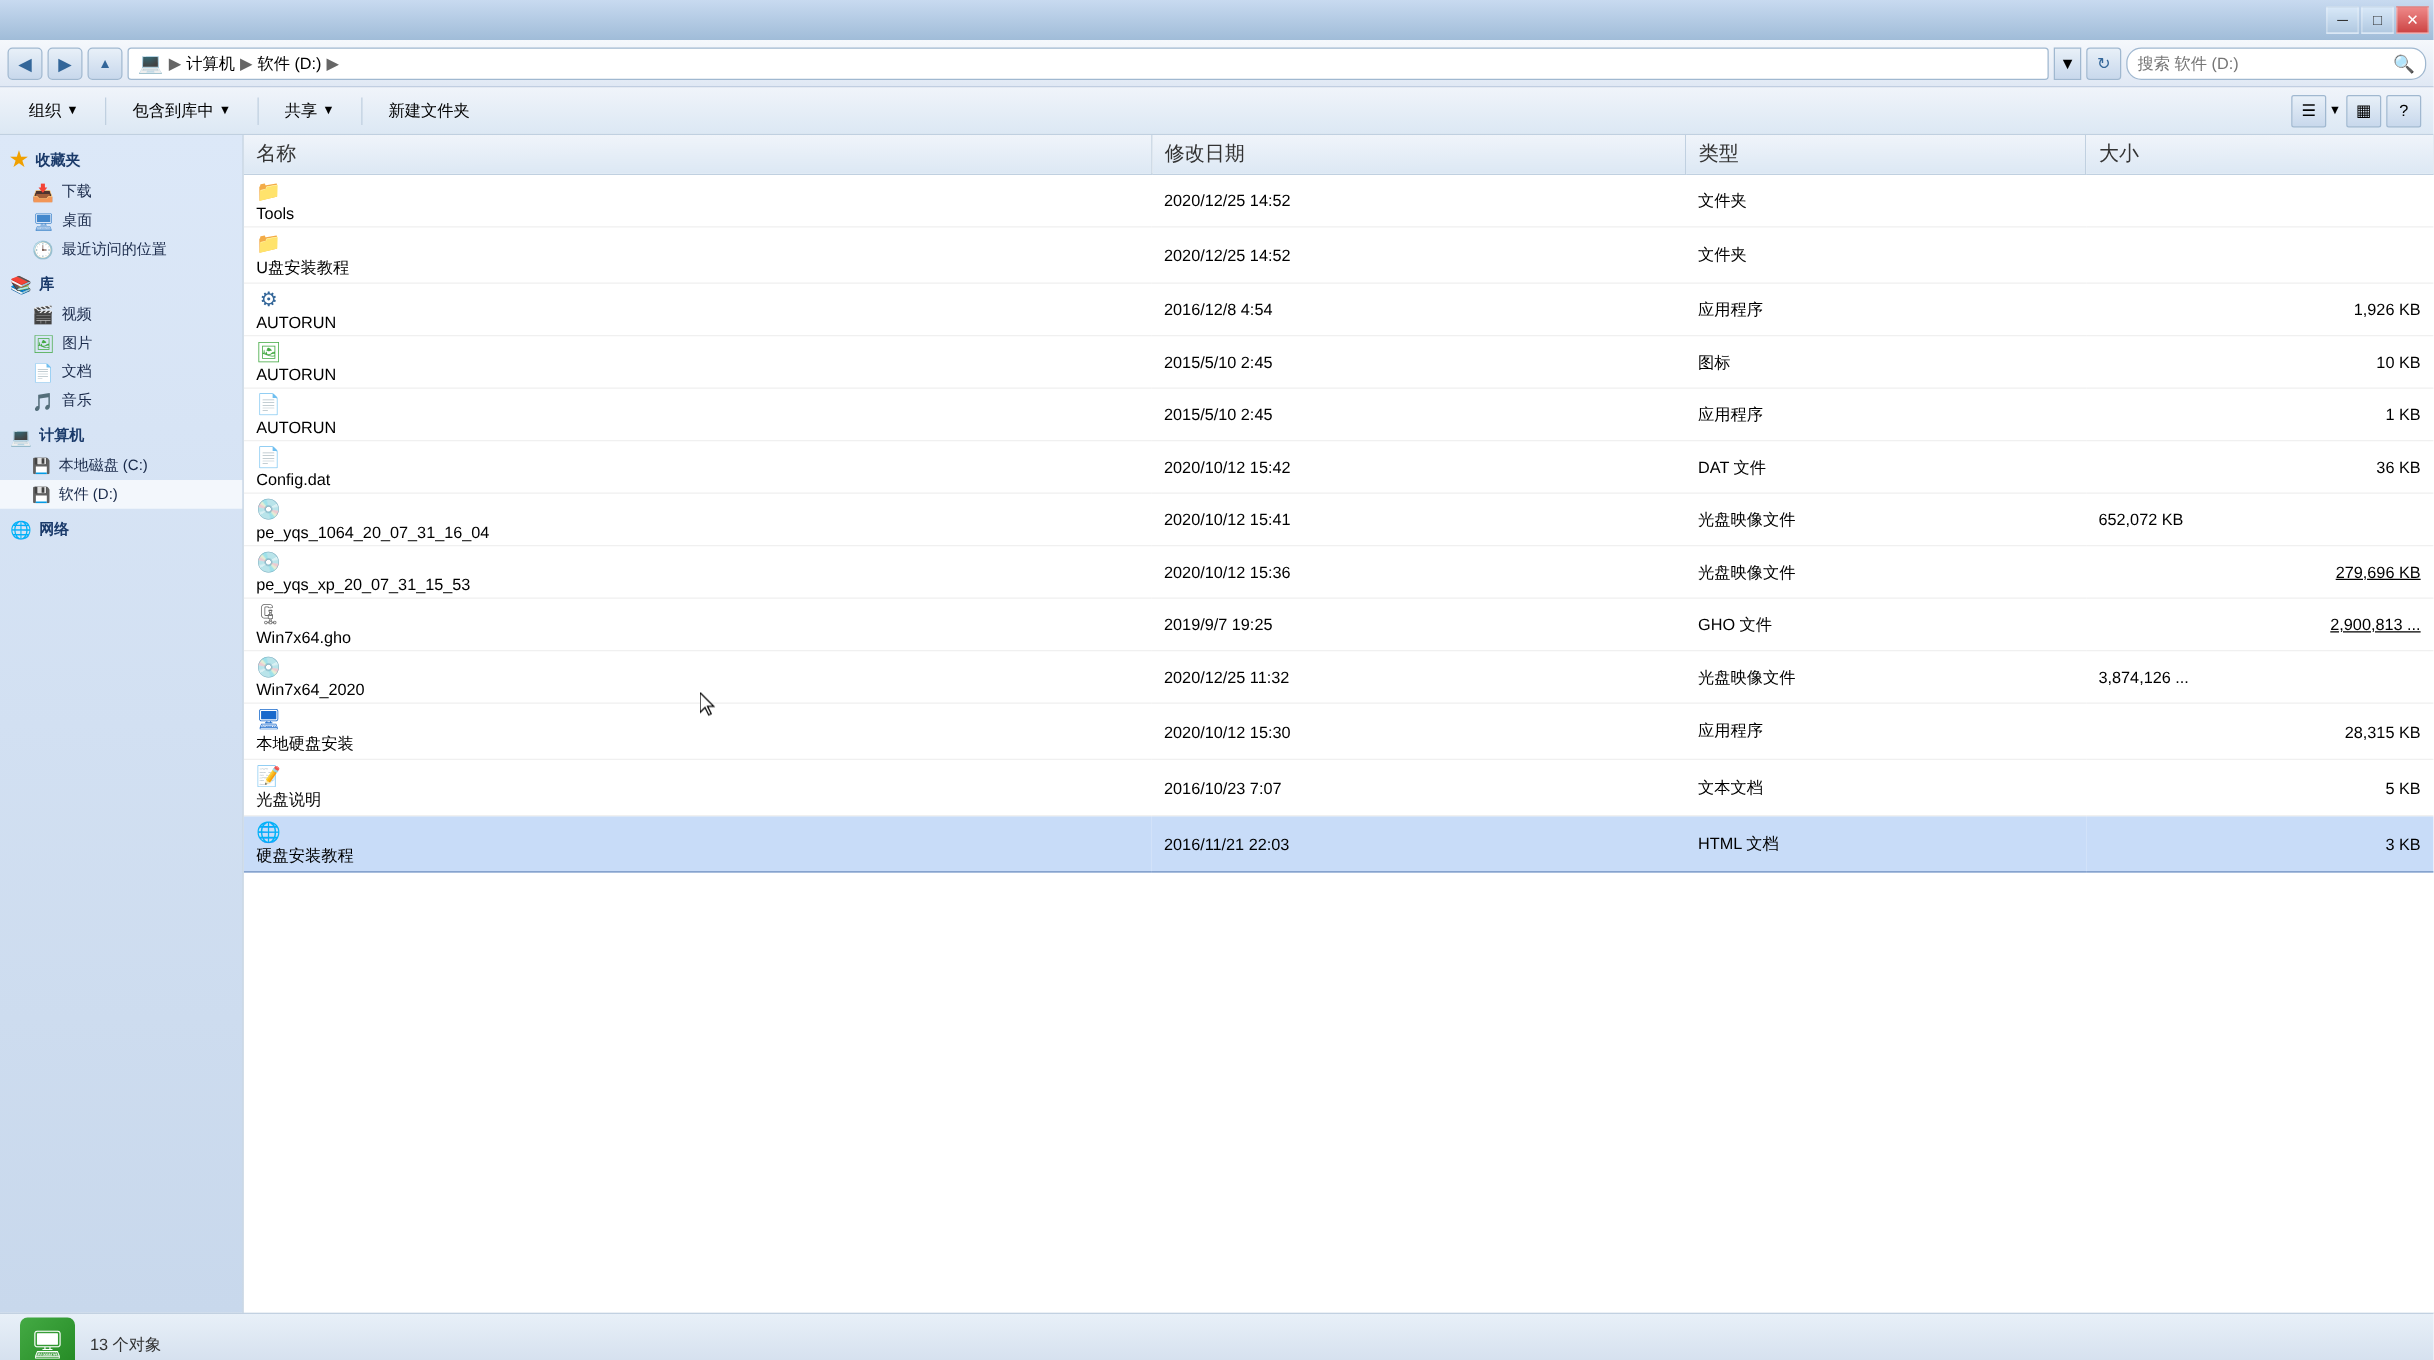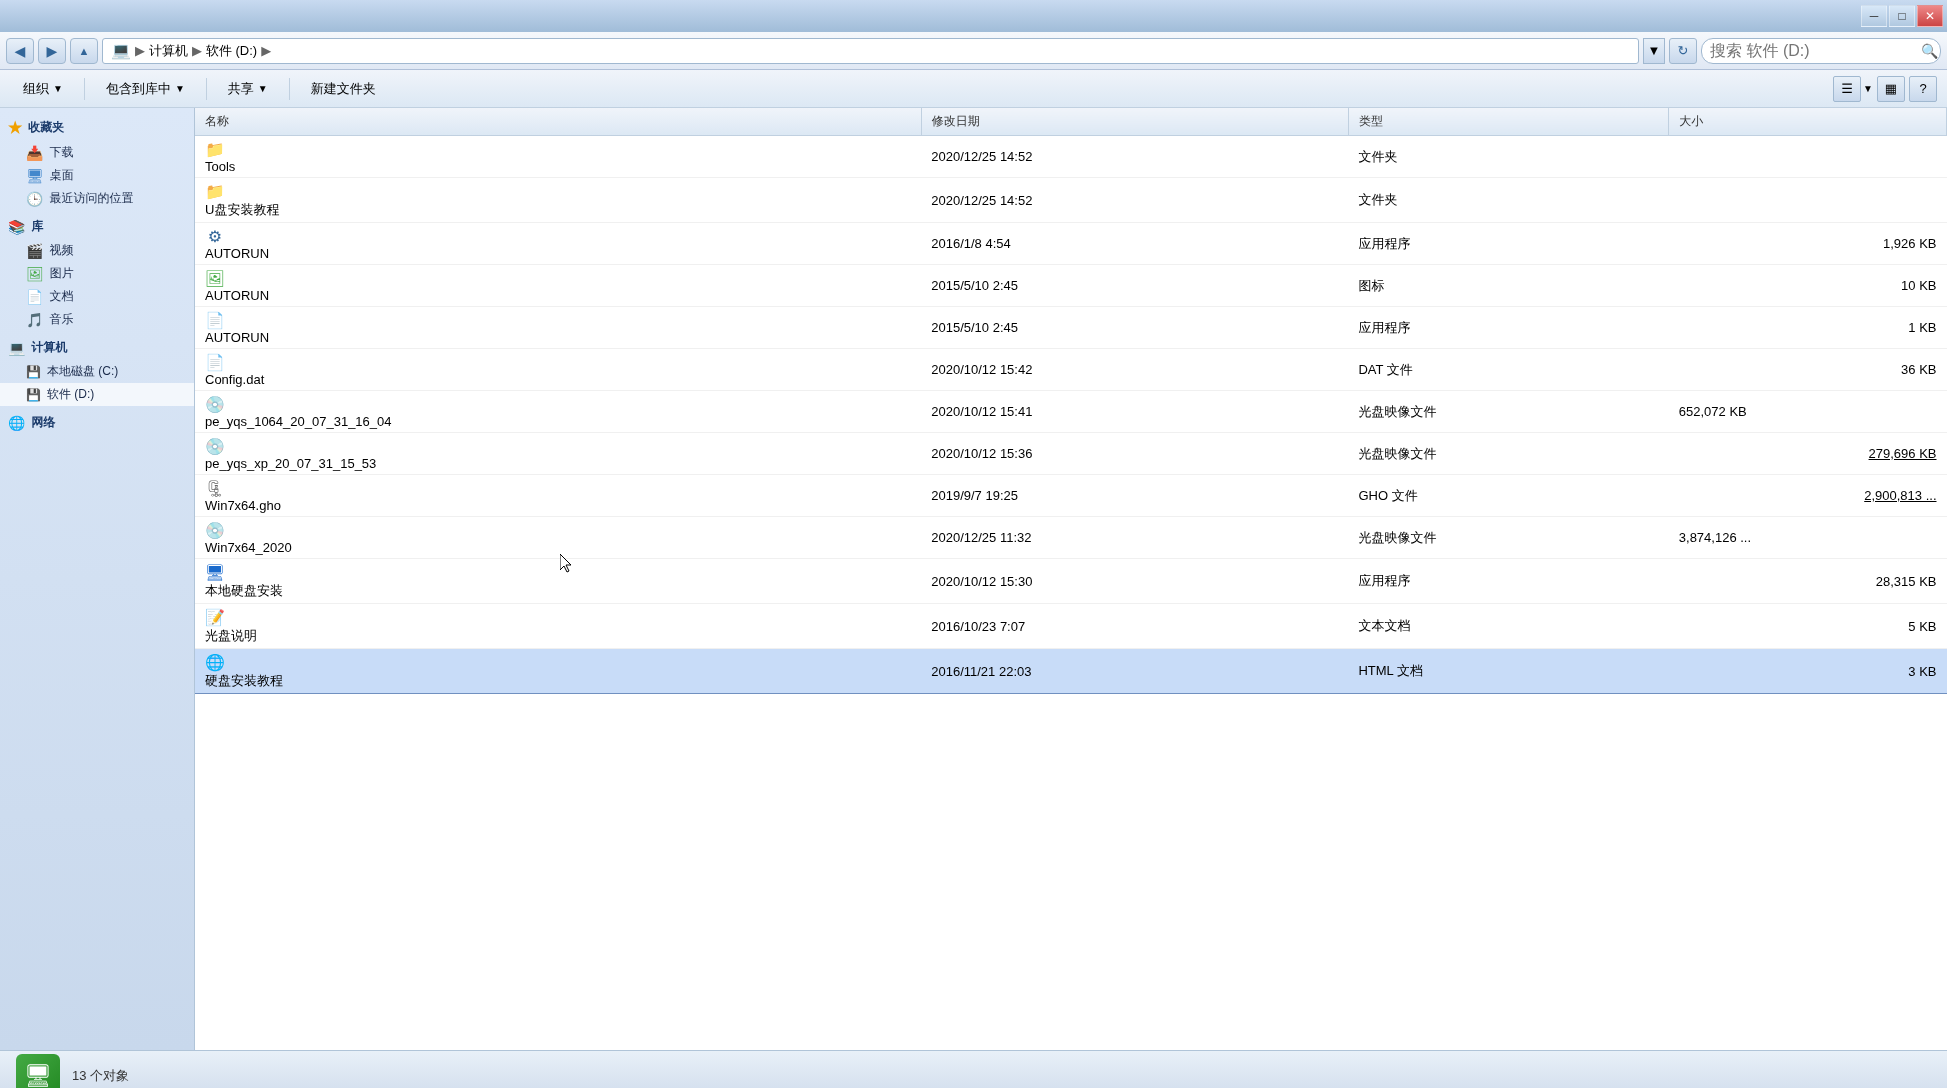--- a/index.html
+++ b/index.html
@@ -104,21 +104,21 @@
       display: flex;
       align-items: center;
       padding: 0 8px;
       background: white;
       gap: 4px;
     }
     .search-box input {
       border: none;
       outline: none;
       flex: 1;
-      font-size: 16px;
+      font-size: 13px;
       color: #999;
       background: transparent;
     }
     .search-icon-btn {
       color: #336699;
       cursor: pointer;
       font-size: 14px;
     }
 
     
@@ -225,21 +225,21 @@
     .file-table {
       width: 100%;
       border-collapse: collapse;
     }
     .file-table th {
       background: linear-gradient(to bottom, #f0f4fa, #dce8f4);
       border-bottom: 1px solid #c0d0e0;
       border-right: 1px solid #c0d0e0;
       padding: 5px 10px;
       text-align: left;
-      font-size: 12px;
+      font-size: 16px;
       font-weight: normal;
       color: #333;
       position: sticky;
       top: 0;
       cursor: pointer;
       white-space: nowrap;
     }
     .file-table tr.file-row {
       cursor: pointer;
     }
@@ -460,21 +460,21 @@
     <td>文件夹</td>
     <td style="text-align:right;"></td>
   </tr>
           <tr class="file-row">
     <td>
       <div class="name-cell">
         <div class="file-icon icon-exe">⚙</div>
         <span>AUTORUN</span>
       </div>
     </td>
-    <td>2016/1/8 4:54</td>
+    <td>2016/12/8 4:54</td>
     <td>应用程序</td>
     <td style="text-align:right;">1,926 KB</td>
   </tr>
           <tr class="file-row">
     <td>
       <div class="name-cell">
         <div class="file-icon icon-img">🖼</div>
         <span>AUTORUN</span>
       </div>
     </td>

